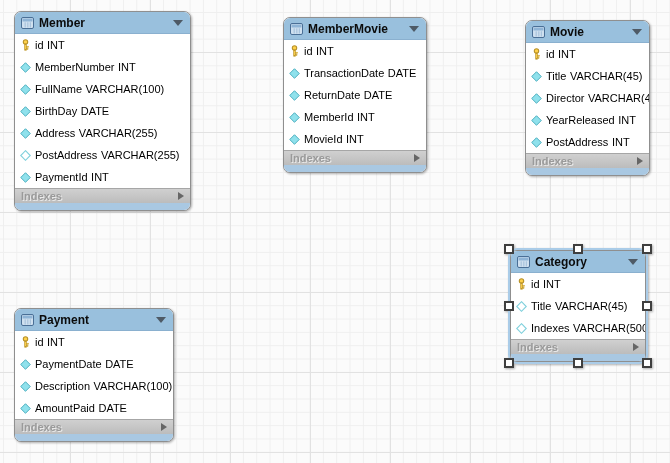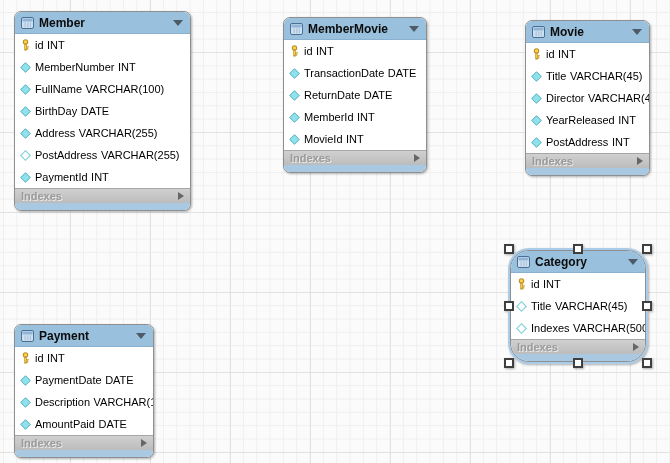--- a/index.html
+++ b/index.html
@@ -21,21 +21,21 @@
   .table-widget {
     position: absolute;
     filter: drop-shadow(1.5px 1.5px 1px rgba(0,0,0,0.30));
   }
   .tbl-box {
     border: 1px solid #8f8f8f;
     border-radius: 7px;
     overflow: hidden;
     background: #ffffff;
   }
-  .selected .tbl-box { box-shadow: 0 0 0 2px #aacce8; border-radius: 19px; }
+  .selected .tbl-box { box-shadow: 0 0 0 2px #aacce8; }
   .tbl-header {
     height: 22px; background: #99c0dd;
     border-bottom: 1px solid #8ab0cf;
     display: flex; align-items: center; padding: 0 6px; gap: 5px;
     box-sizing: border-box;
   }
   .tbl-title {
     font-size: 12px; font-weight: bold; color: #0b0b0b;
     white-space: nowrap; flex: 1 1 auto;
   }
@@ -418,21 +418,21 @@
     </div>
     <div class="handle h-tl"></div>
     <div class="handle h-tm"></div>
     <div class="handle h-tr"></div>
     <div class="handle h-ml"></div>
     <div class="handle h-mr"></div>
     <div class="handle h-bl"></div>
     <div class="handle h-bm"></div>
     <div class="handle h-br"></div>
   </div>
-    <div class="table-widget" style="left: 14px; top: 324px; width: 140px;">
+    <div class="table-widget" style="left: 14px; top: 308px; width: 160px;">
     <div class="tbl-box">
       <div class="tbl-header">
         <span class="tbl-icon">
           <svg width="13" height="12" viewBox="0 0 13 12">
             <rect x="0.5" y="0.5" width="12" height="11" rx="1.5" fill="#cfe0ef" stroke="#4a6f96"></rect>
             <rect x="1.5" y="1.5" width="10" height="3" fill="#8fb4d6"></rect>
             <rect x="3.6" y="5.3" width="1.2" height="5.2" fill="#a9c4dd"></rect>
             <rect x="6.2" y="5.3" width="1.2" height="5.2" fill="#a9c4dd"></rect>
             <rect x="8.8" y="5.3" width="1.2" height="5.2" fill="#a9c4dd"></rect>
           </svg>

